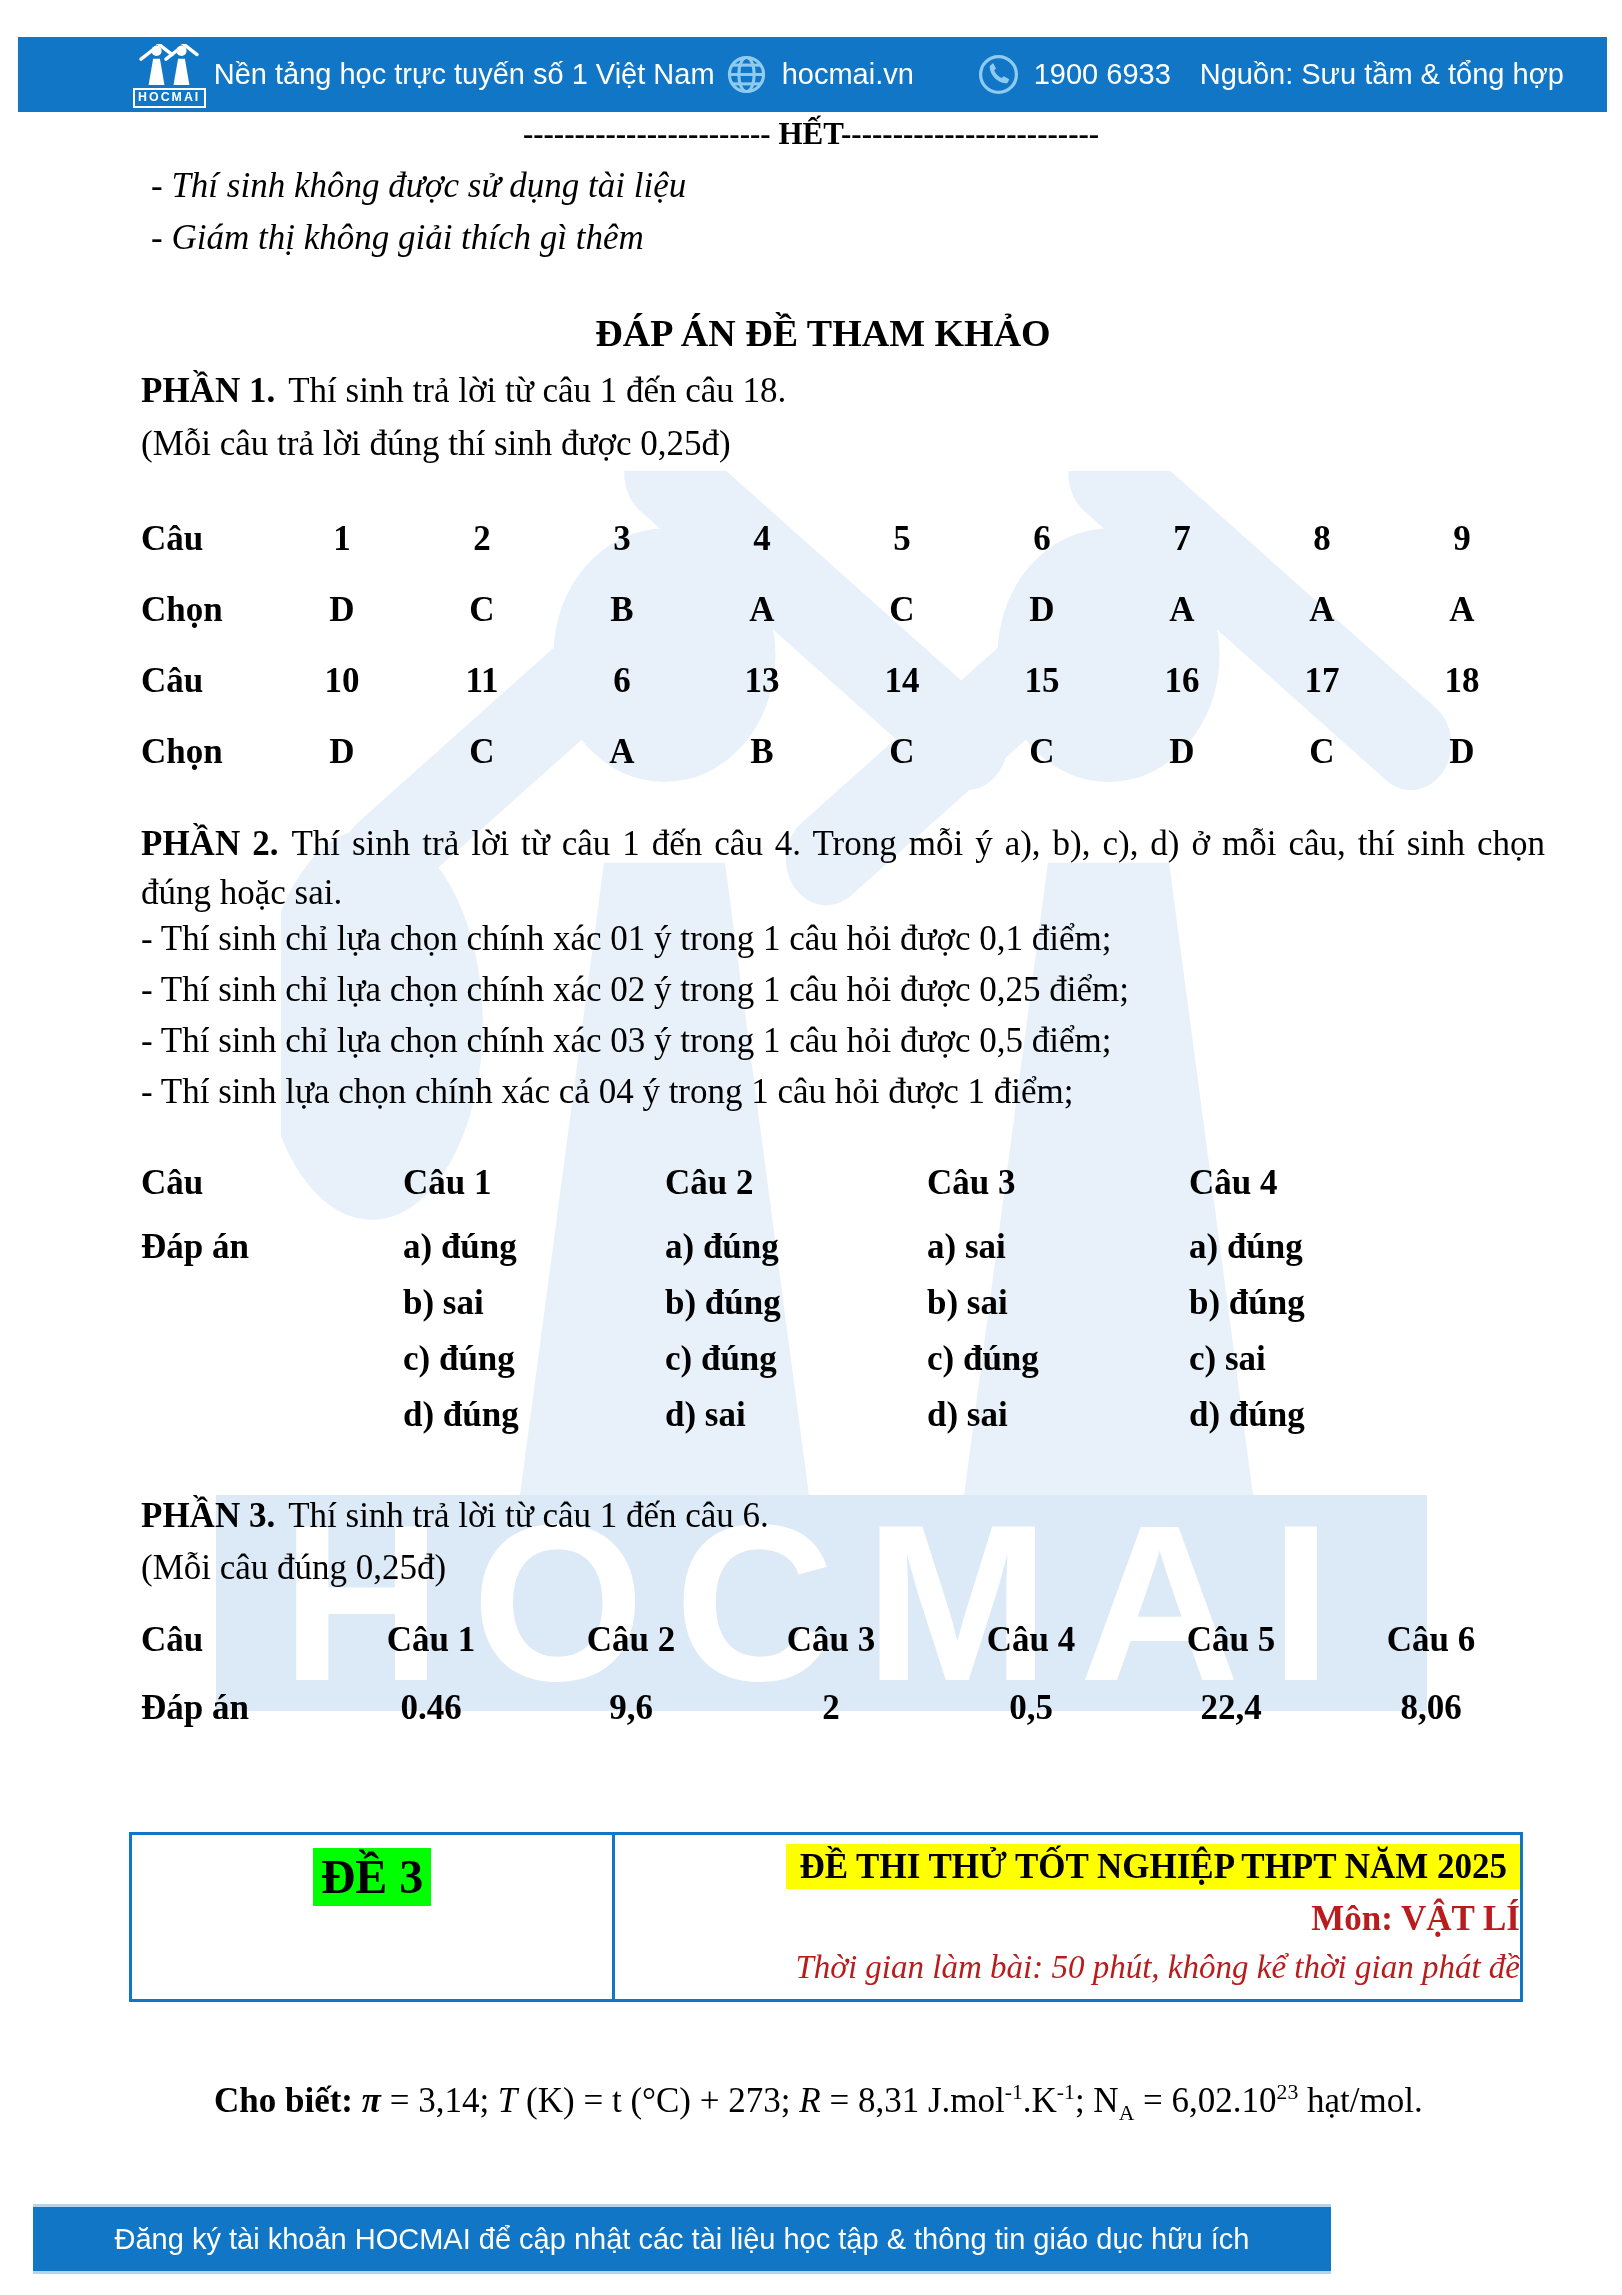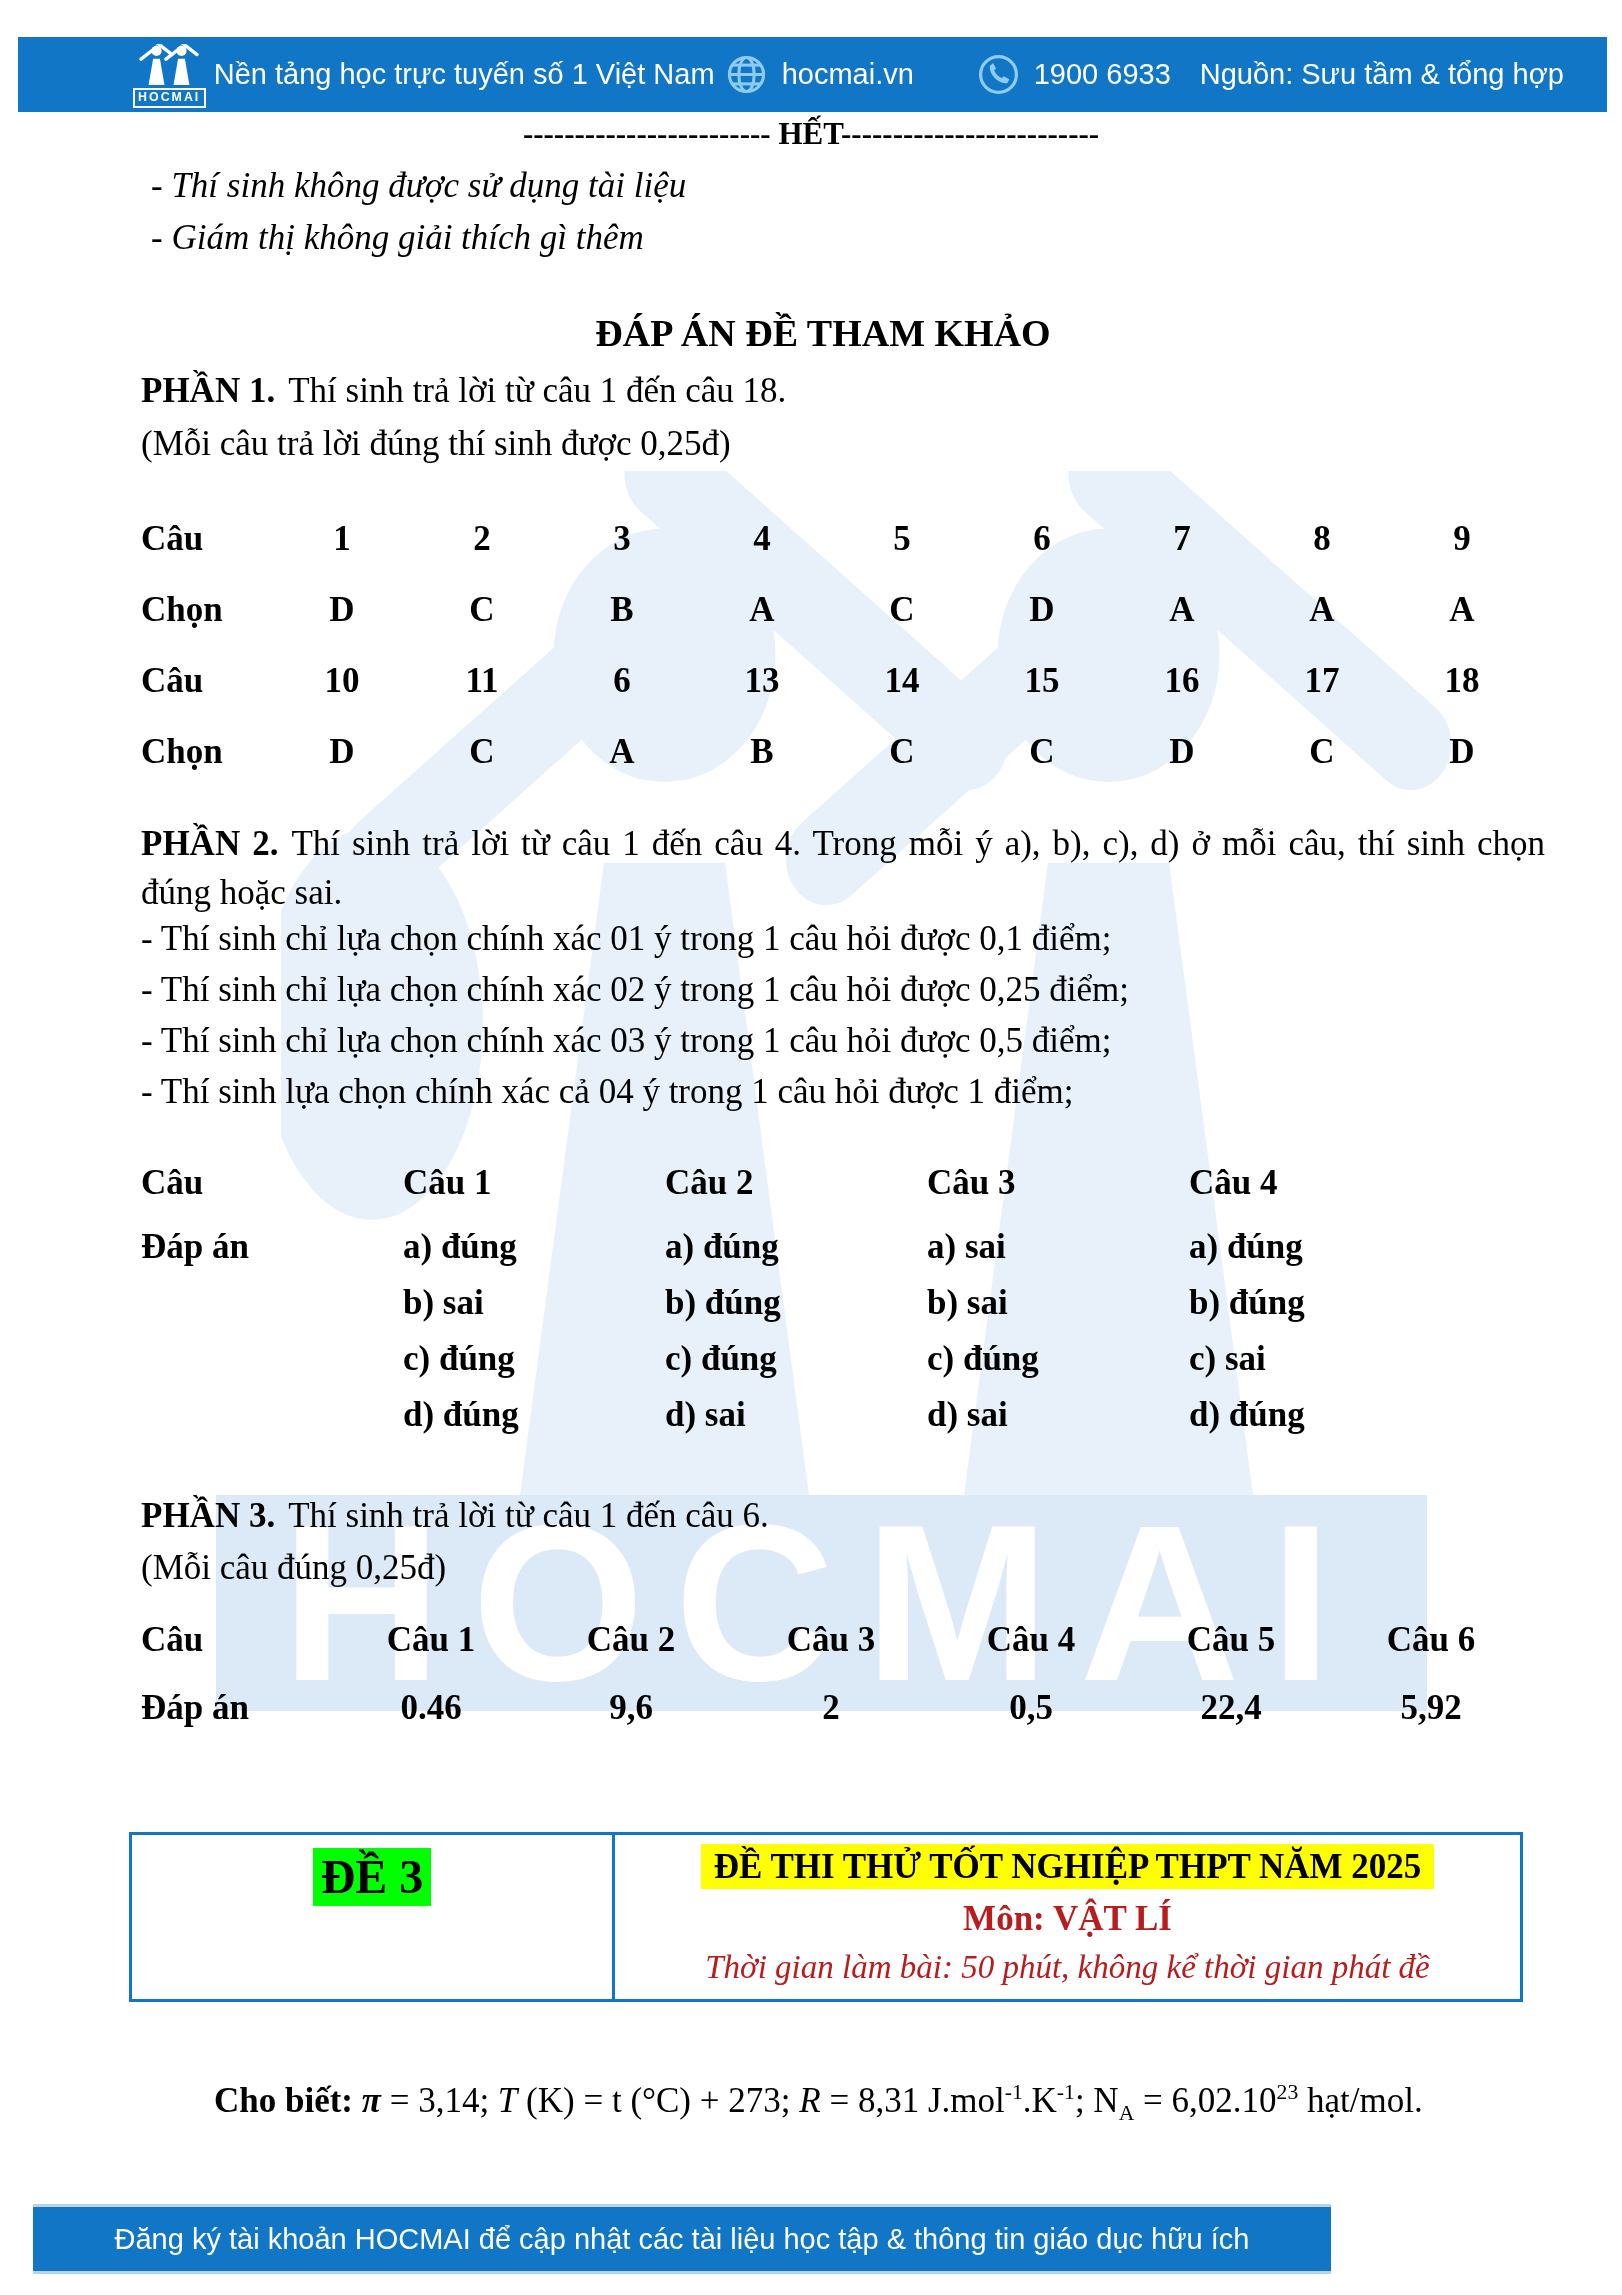--- a/index.html
+++ b/index.html
@@ -47,21 +47,21 @@
   #p1-table .c{text-align:center;}
   #p2-table{left:141px;top:1146px;display:grid;grid-template-columns:262px repeat(4,262px);
       grid-template-rows:73px 56px 56px 56px 56px;align-items:center;}
   #p3-table{left:141px;top:1604px;display:grid;grid-template-columns:190px repeat(6,200px);
       grid-template-rows:72px 63px;align-items:center;}
   #p3-table .c{text-align:center;}
   
   #exam-box{left:129px;top:1832px;width:1388px;height:164px;border:3.9px solid #1176c5;
       display:flex;background:#fff;}
   #exam-box .cell-left{width:480px;border-right:3.3px solid #1176c5;text-align:center;padding-top:13px;}
-  #exam-box .cell-right{flex:1;text-align:center;padding-top:9.2px;}
+  #exam-box .cell-right{flex:1;text-align:right;padding-top:9.2px;}
   .hl-green{background:#00ff00;font-weight:bold;font-size:48px;padding:1.3px 7.9px;display:inline-block;}
   .hl-yellow{background:#ffff00;font-weight:bold;font-size:35px;padding:2.6px 13px;display:inline-block;}
   .subject{color:#b91c1c;font-weight:bold;font-size:35px;margin-top:10px;}
   .duration{color:#b91c1c;font-style:italic;font-size:33px;margin-top:9.2px;}
   
   #constants{left:179px;top:2040px;width:1309px;font-size:35px;white-space:pre-wrap;}
   #constants sup{font-size:62%;}
   #constants sub{font-size:62%;}
 </style>
 </head>
@@ -234,21 +234,21 @@
     <span class="c">Câu 4</span>
     <span class="c">Câu 5</span>
     <span class="c">Câu 6</span>
 
     <span>Đáp án</span>
     <span class="c">0.46</span>
     <span class="c">9,6</span>
     <span class="c">2</span>
     <span class="c">0,5</span>
     <span class="c">22,4</span>
-    <span class="c">5,92</span>
+    <span class="c">8,06</span>
   </div>
 
   <div id="exam-box" class="abs z1">
     <div class="cell-left">
       <span class="hl-green">ĐỀ 3</span>
     </div>
     <div class="cell-right">
       <div><span class="hl-yellow">ĐỀ THI THỬ TỐT NGHIỆP THPT NĂM 2025</span></div>
       <div class="subject">Môn: VẬT LÍ</div>
       <div class="duration">Thời gian làm bài: 50 phút, không kể thời gian phát đề</div>

